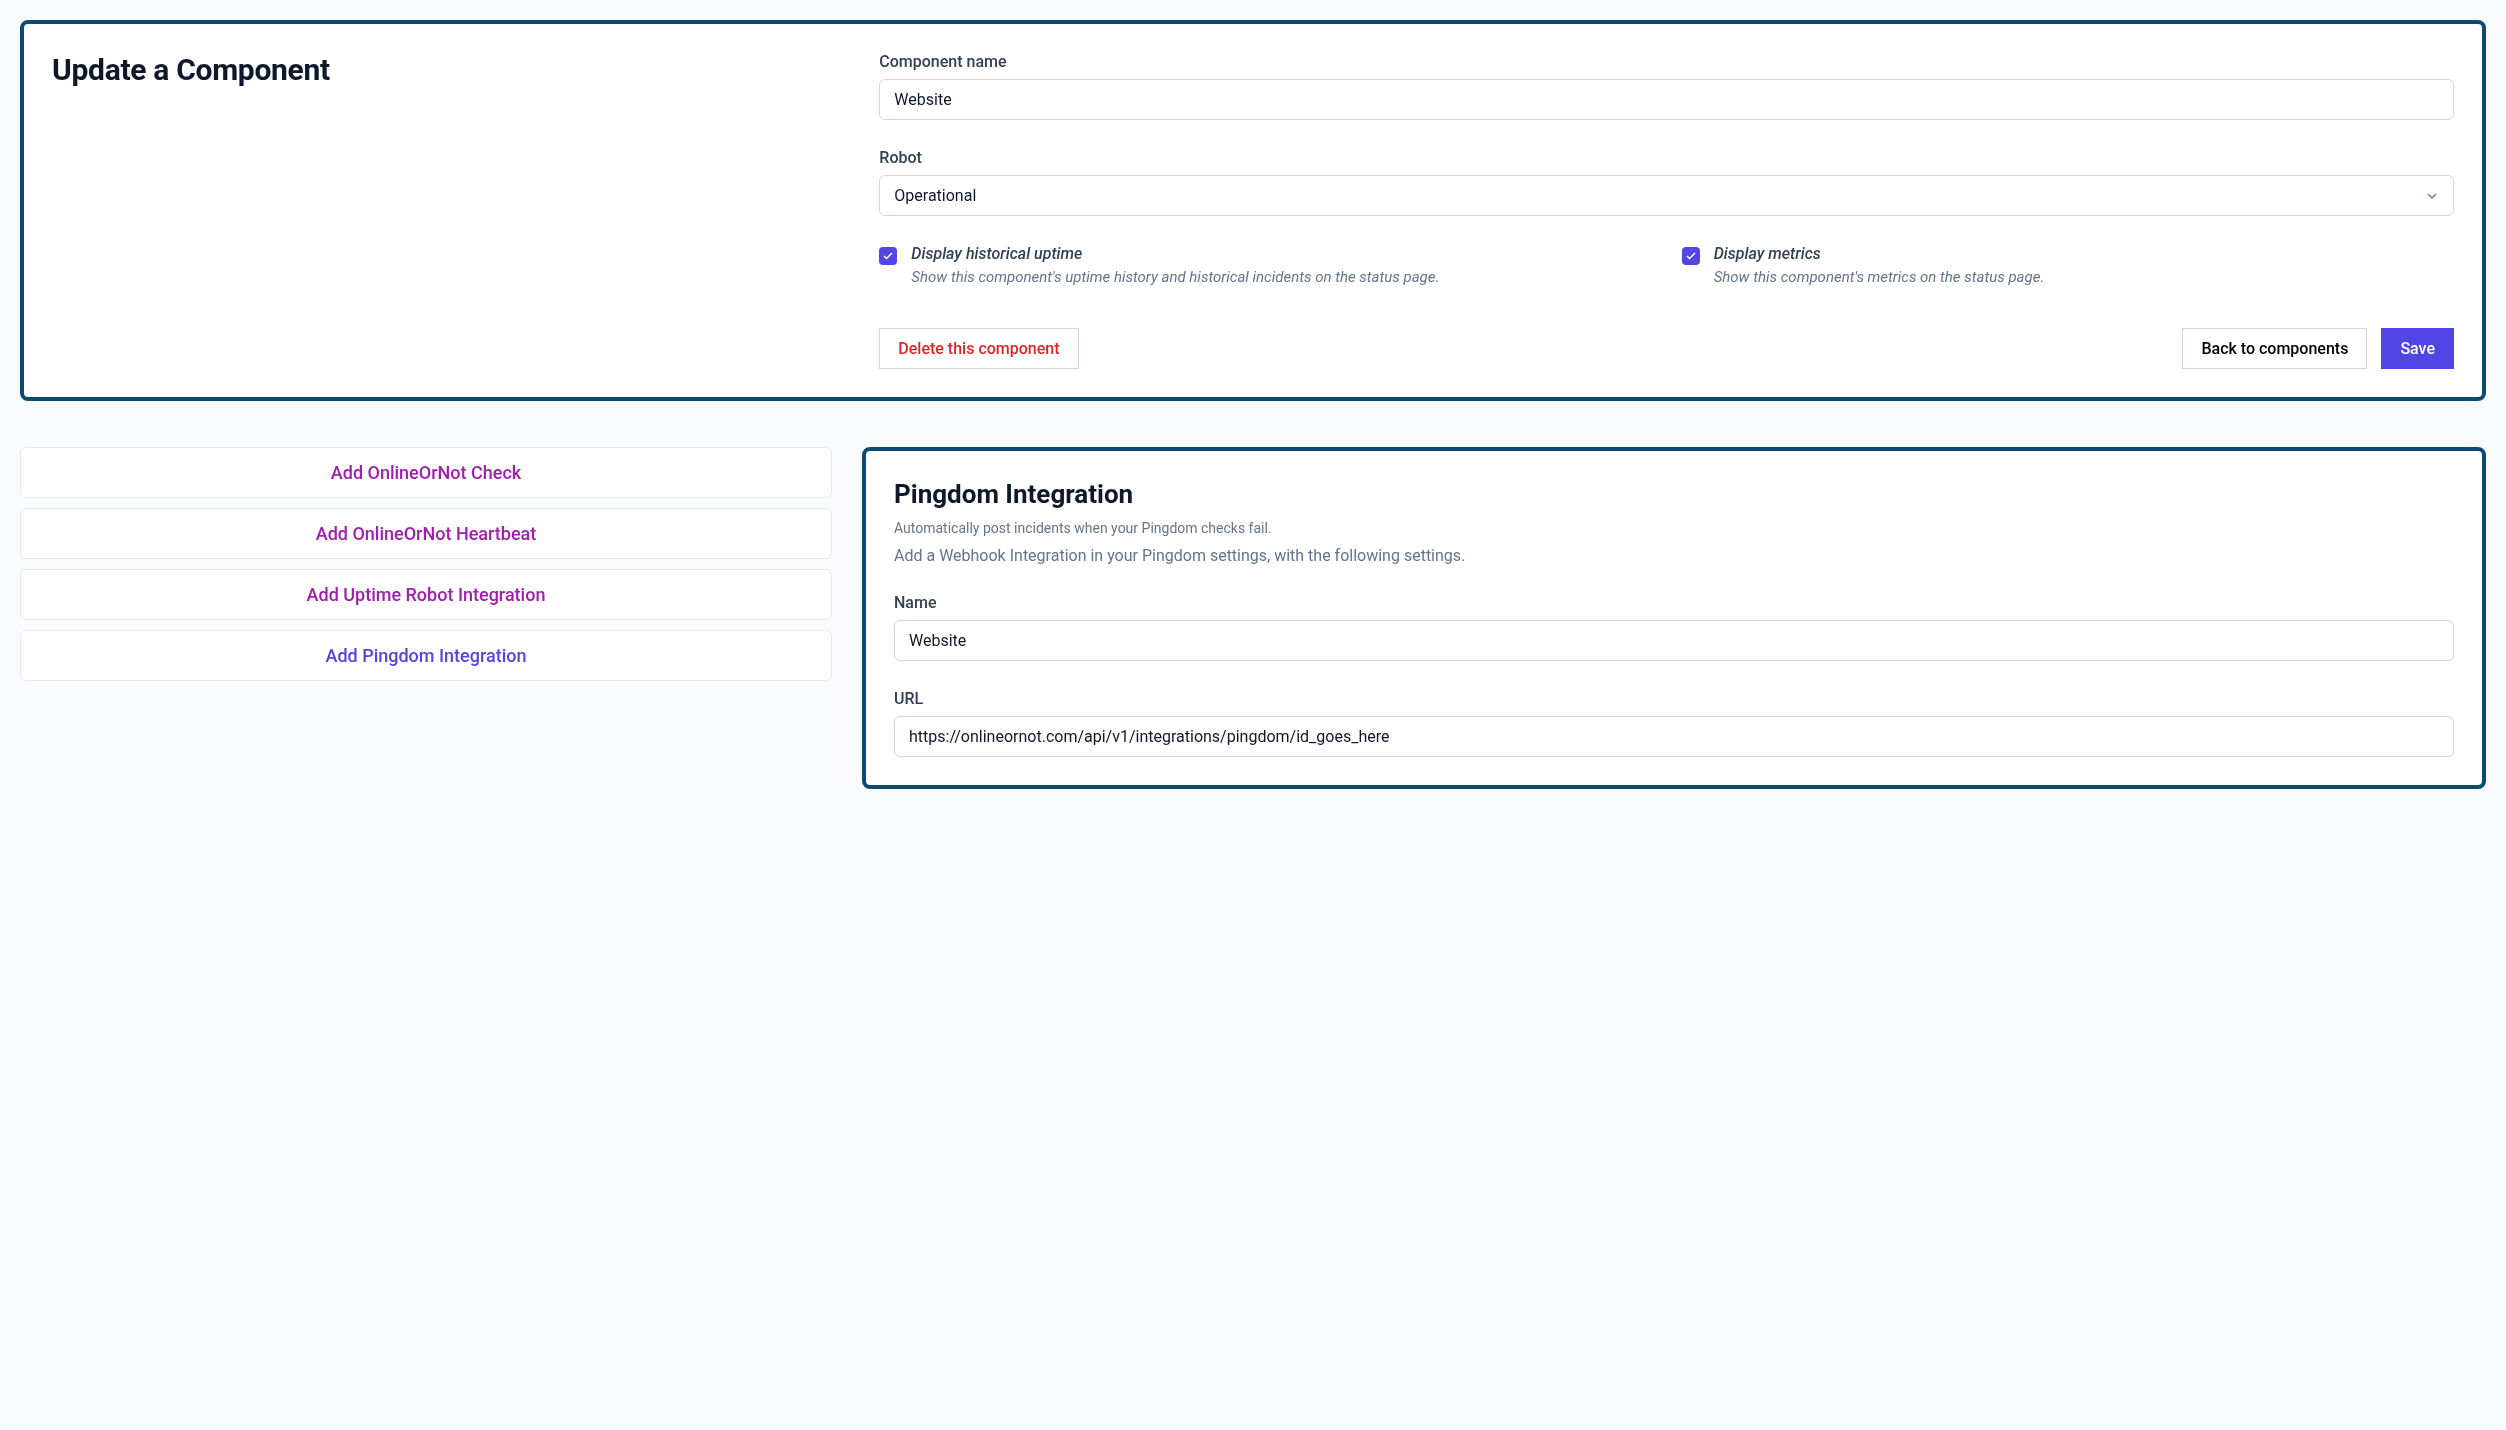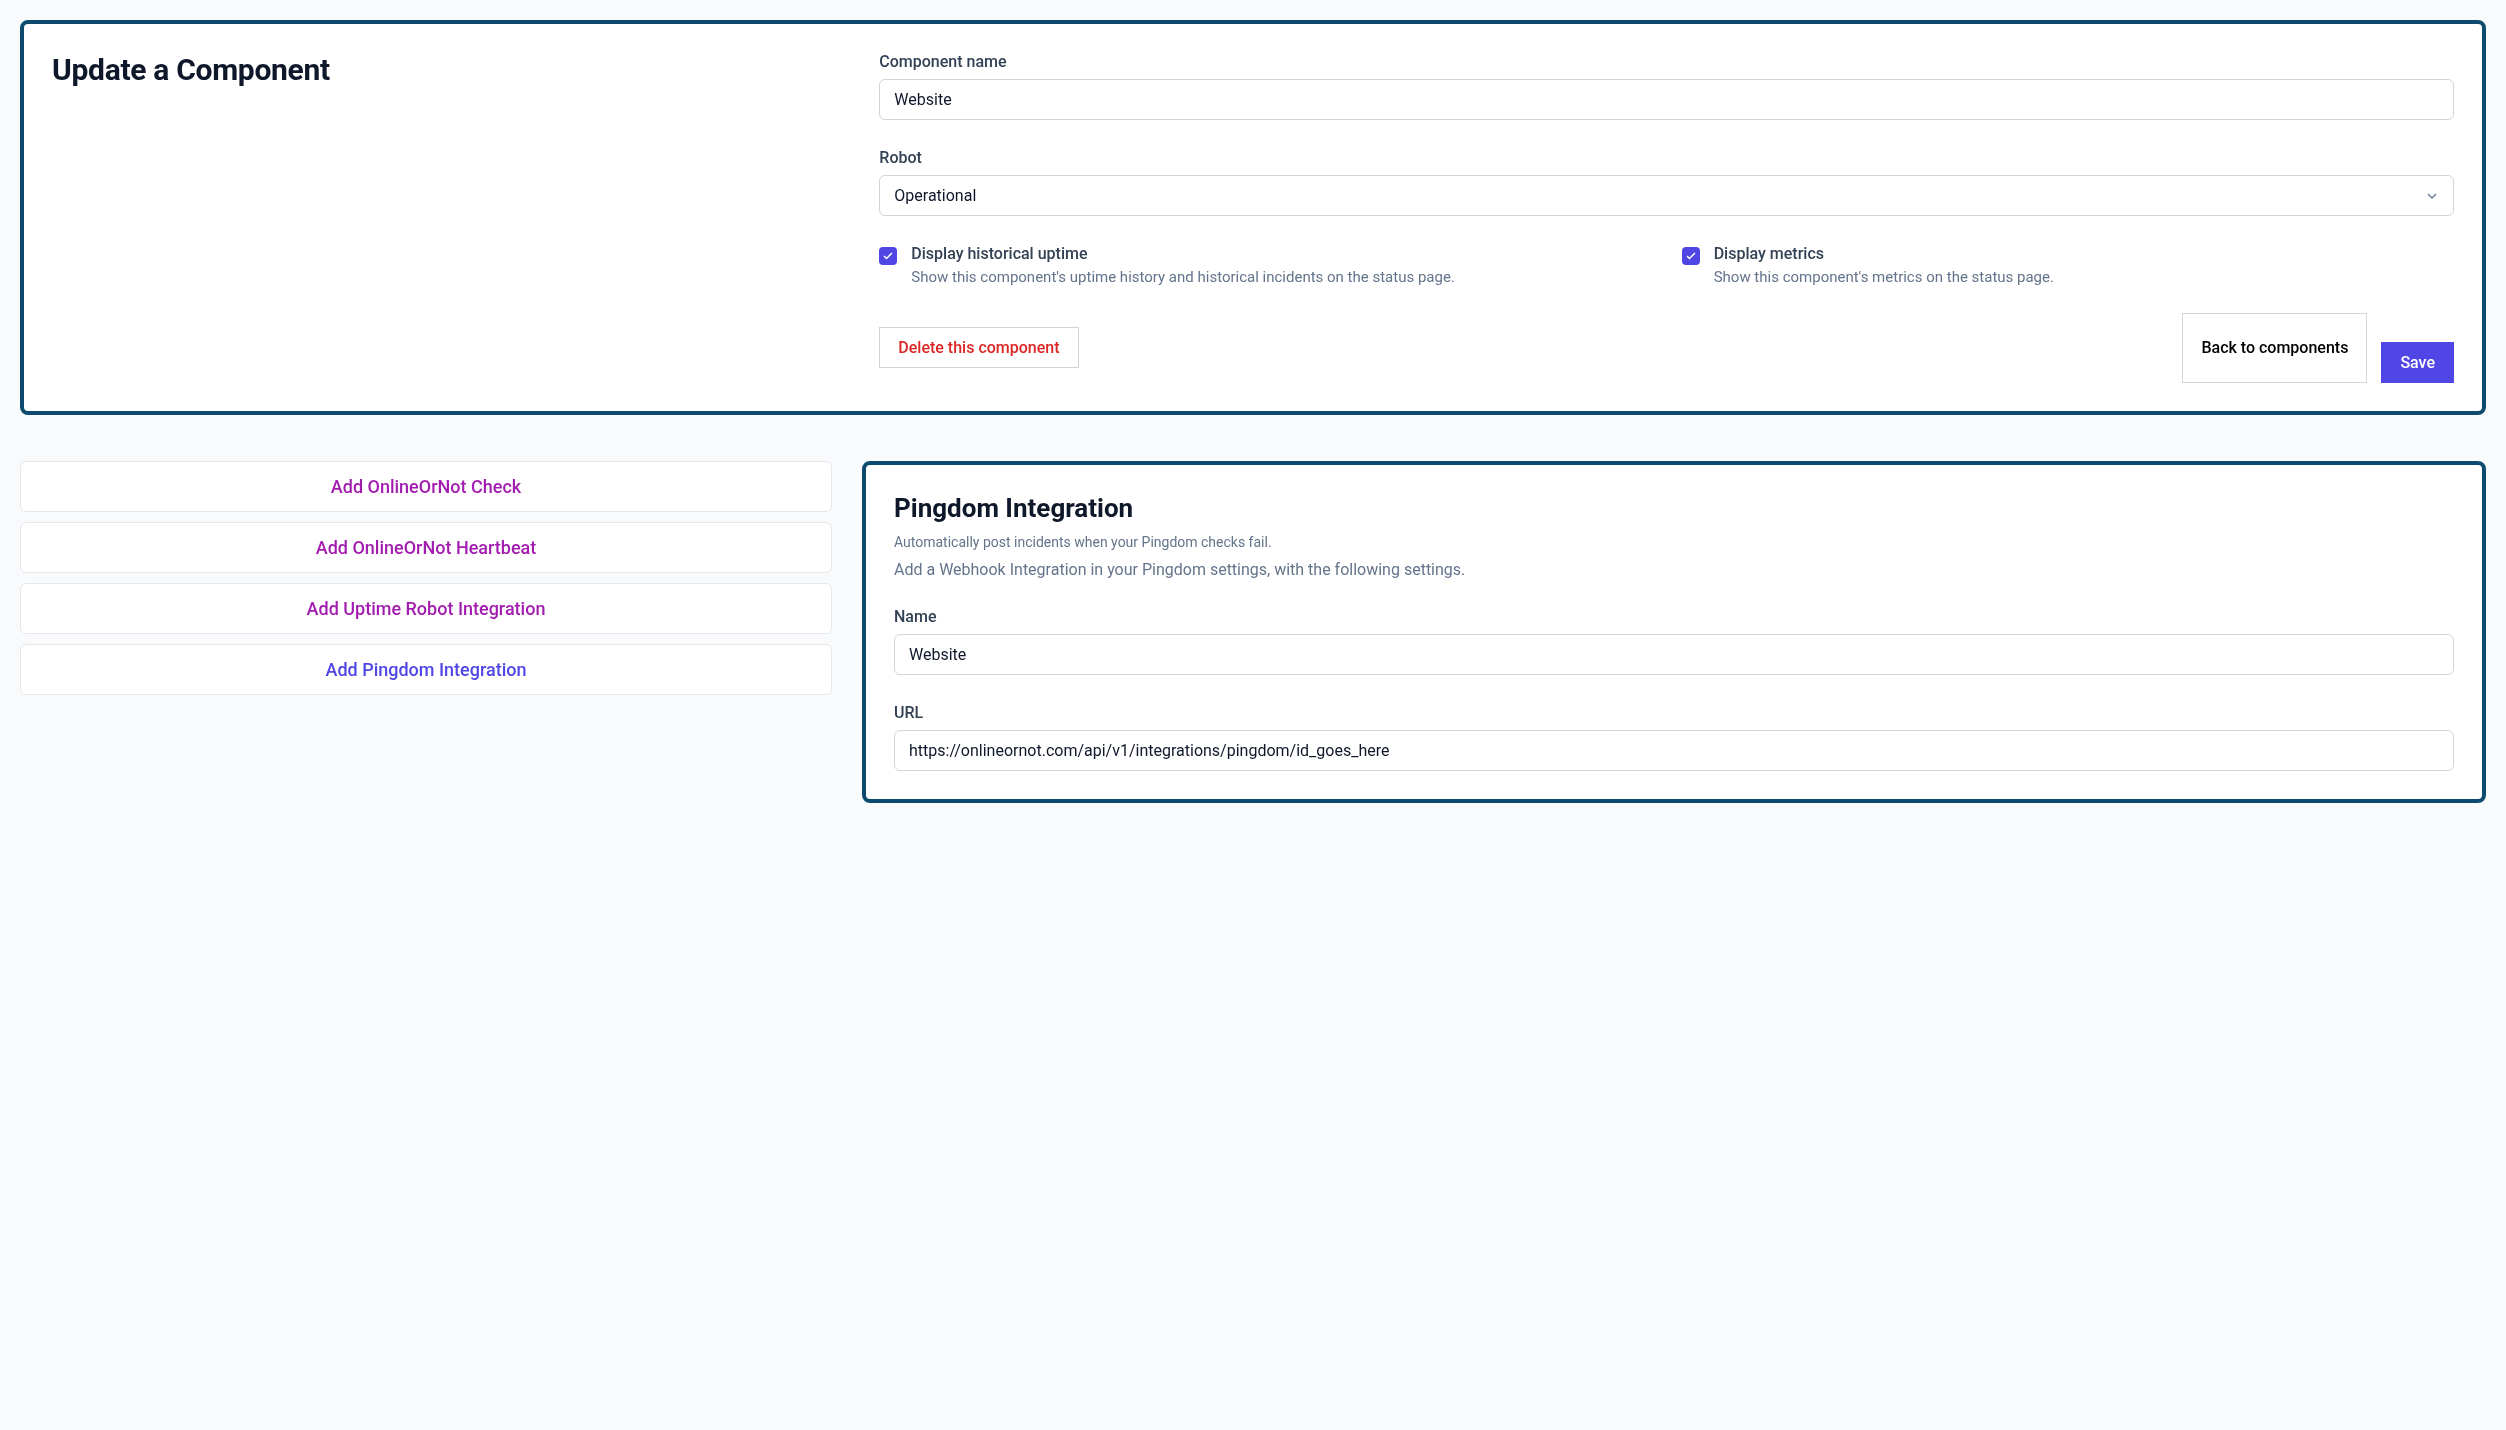--- a/index.html
+++ b/index.html
@@ -60,21 +60,22 @@
   .select {
     appearance: none;
     -webkit-appearance: none;
     padding-right: 40px;
   }
   .form-group { margin-bottom: 28px; }
   .check-row {
     display: grid;
     grid-template-columns: 1fr 1fr;
     gap: 30px;
-    margin-bottom: 24px;
+    margin-bottom: 39px;
+    font-style: italic;
   }
   .check-item {
     display: flex;
     align-items: flex-start;
     gap: 14px;
   }
   .chk {
     width: 18px;
     height: 18px;
     border-radius: 4px;
@@ -105,21 +106,21 @@
     background: #fff;
     border-radius: 0;
     padding: 10px 18px;
     font-size: 16px;
     font-weight: 500;
     cursor: pointer;
     font-family: inherit;
   }
   .btn-danger { color: #dc2626; }
   .btn-primary {
-    background: #4f46e5; border-color: #4f46e5; color: #fff; margin-top: 29px;
+    background: #4f46e5; border-color: #4f46e5; color: #fff;
   }
   .btn-group { display: flex; gap: 14px; }
   .lower {
     display: grid;
     grid-template-columns: 1fr 2fr;
     gap: 30px;
     margin-top: 46px;
   }
   .integration-list {
     display: flex;

